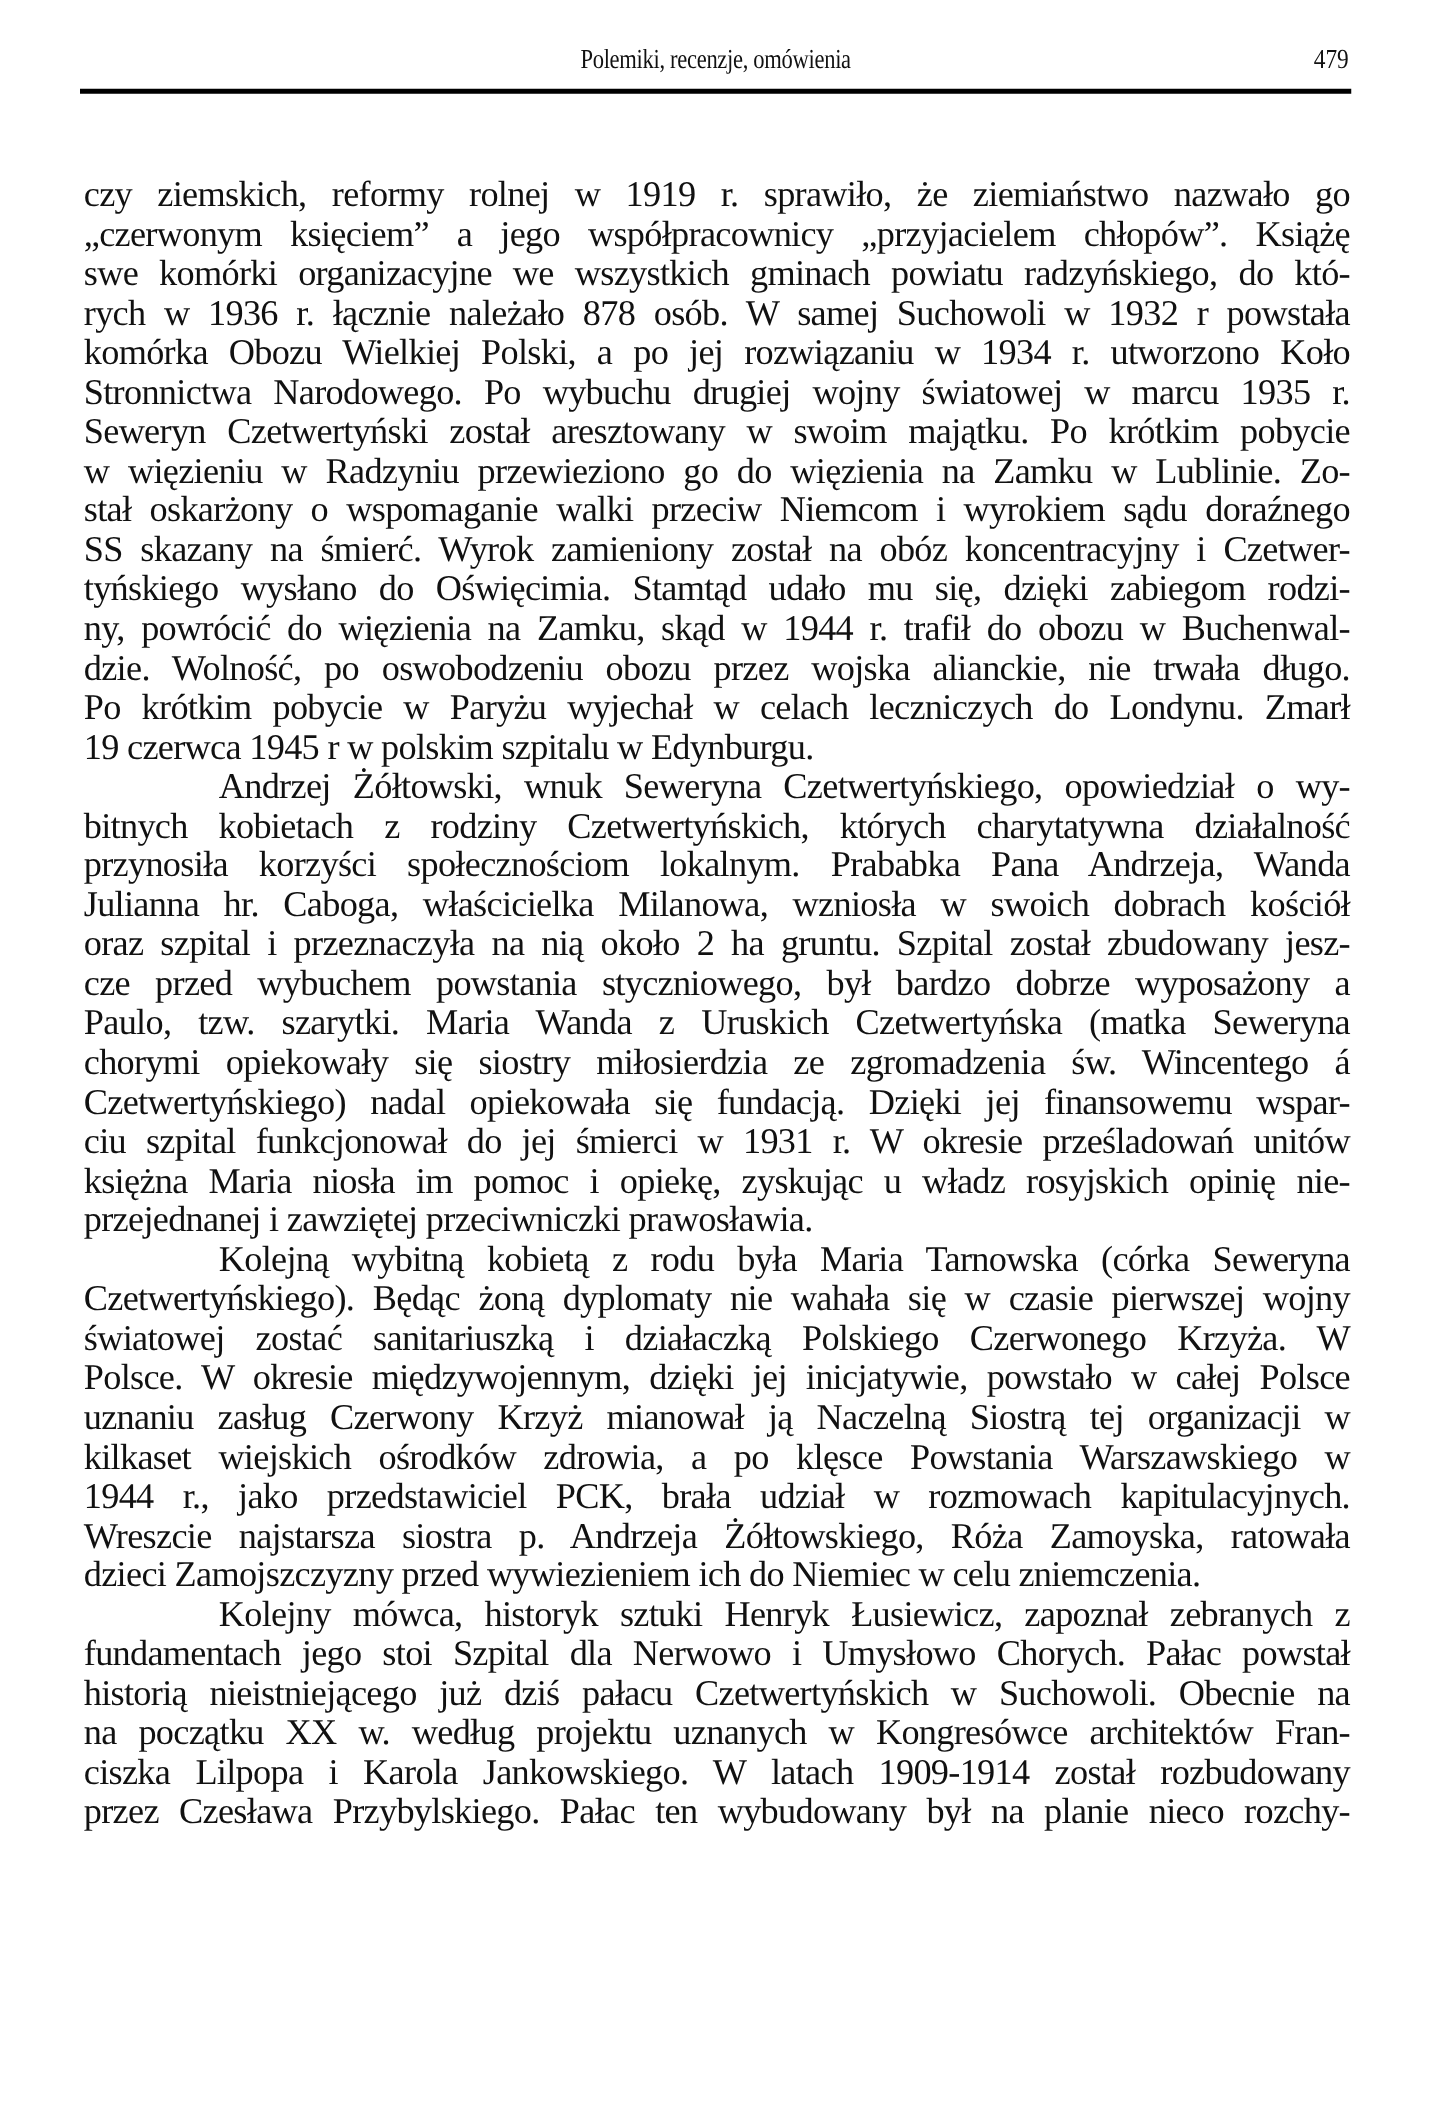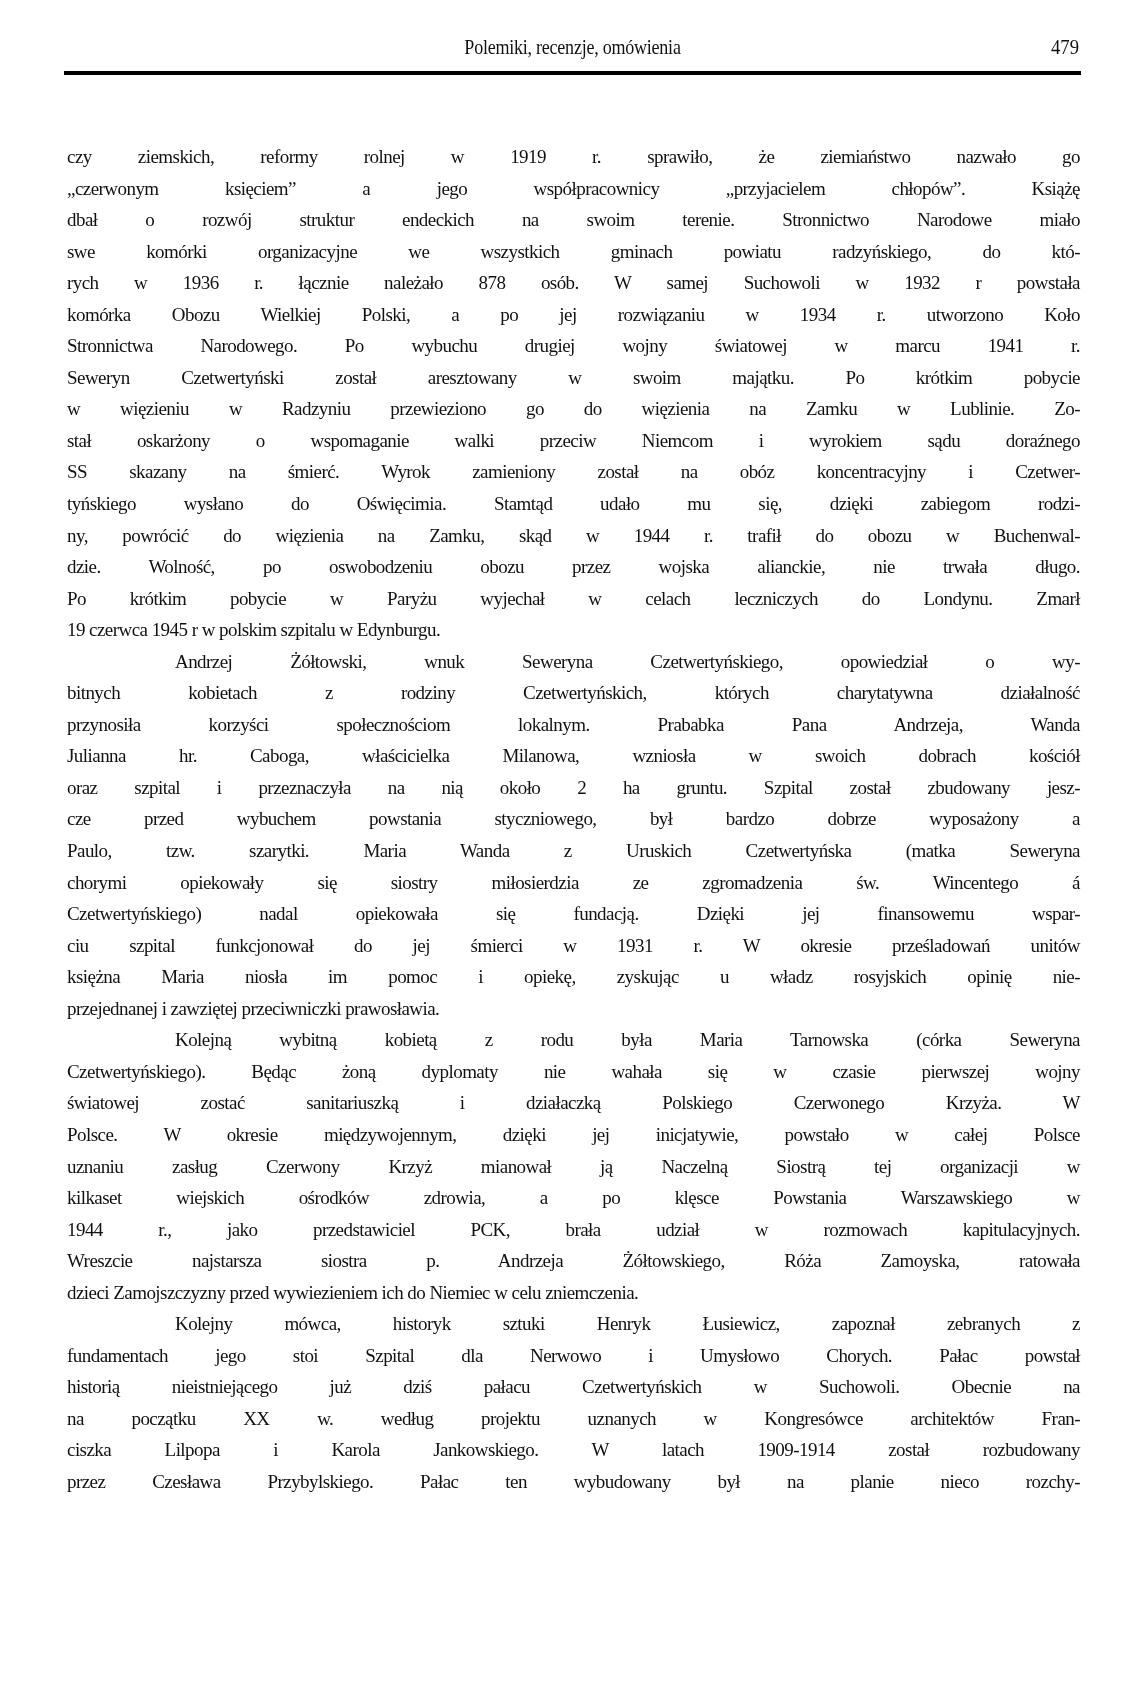--- a/index.html
+++ b/index.html
@@ -48,21 +48,21 @@
       top: 71px;
       width: 1017px;
       height: 4px;
       background: #000000;
     }
     .body-text {
       position: absolute;
       left: 67px;
       top: 141px;
       width: 1013px;
-      font-size: 19px;
+      font-size: 29px;
       line-height: 31.55px;
     }
     .para {
       margin: 0;
       text-align: justify;
       letter-spacing: -0.55px;
       word-spacing: 0px;
     }
     .line {
       display: block;
@@ -85,25 +85,24 @@
 <header class="running-header">
   <div class="header-title">Polemiki, recenzje, omówienia</div>
   <div class="page-number">479</div>
 </header>
 <div class="header-rule"></div>
 
 <main class="body-text">
   <div class="para">
     <span class="line">czy ziemskich, reformy rolnej w 1919 r. sprawiło, że ziemiaństwo nazwało go</span>
     <span class="line">„czerwonym księciem” a jego współpracownicy „przyjacielem chłopów”. Książę</span>
-    <span class="line">dbał o rozwój struktur endeckich na swoim terenie. Stronnictwo Narodowe miało</span>
     <span class="line">swe komórki organizacyjne we wszystkich gminach powiatu radzyńskiego, do któ-</span>
     <span class="line">rych w 1936 r. łącznie należało 878 osób. W samej Suchowoli w 1932 r powstała</span>
     <span class="line">komórka Obozu Wielkiej Polski, a po jej rozwiązaniu w 1934 r. utworzono Koło</span>
-    <span class="line">Stronnictwa Narodowego. Po wybuchu drugiej wojny światowej w marcu 1941 r.</span>
+    <span class="line">Stronnictwa Narodowego. Po wybuchu drugiej wojny światowej w marcu 1935 r.</span>
     <span class="line">Seweryn Czetwertyński został aresztowany w swoim majątku. Po krótkim pobycie</span>
     <span class="line">w więzieniu w Radzyniu przewieziono go do więzienia na Zamku w Lublinie. Zo-</span>
     <span class="line">stał oskarżony o wspomaganie walki przeciw Niemcom i wyrokiem sądu doraźnego</span>
     <span class="line">SS skazany na śmierć. Wyrok zamieniony został na obóz koncentracyjny i Czetwer-</span>
     <span class="line">tyńskiego wysłano do  Oświęcimia. Stamtąd udało mu się, dzięki zabiegom rodzi-</span>
     <span class="line">ny, powrócić do więzienia na Zamku, skąd w 1944 r. trafił do obozu w Buchenwal-</span>
     <span class="line">dzie. Wolność, po oswobodzeniu obozu przez wojska alianckie, nie trwała długo.</span>
     <span class="line">Po krótkim pobycie w Paryżu wyjechał w celach leczniczych do Londynu.  Zmarł</span>
     <span class="line last">19 czerwca 1945 r w polskim szpitalu w Edynburgu.</span>
   </div>

